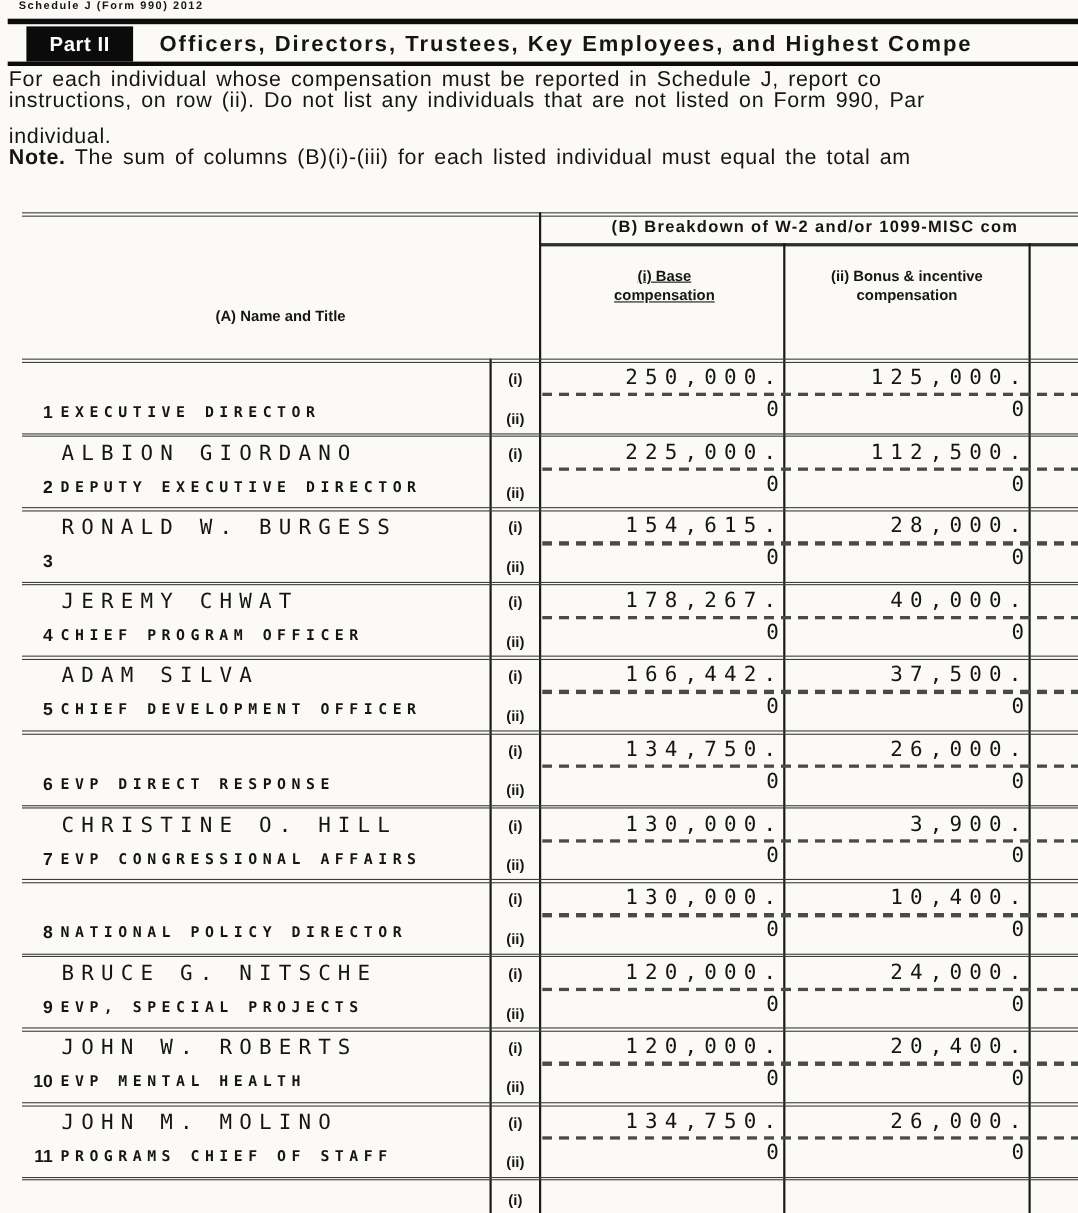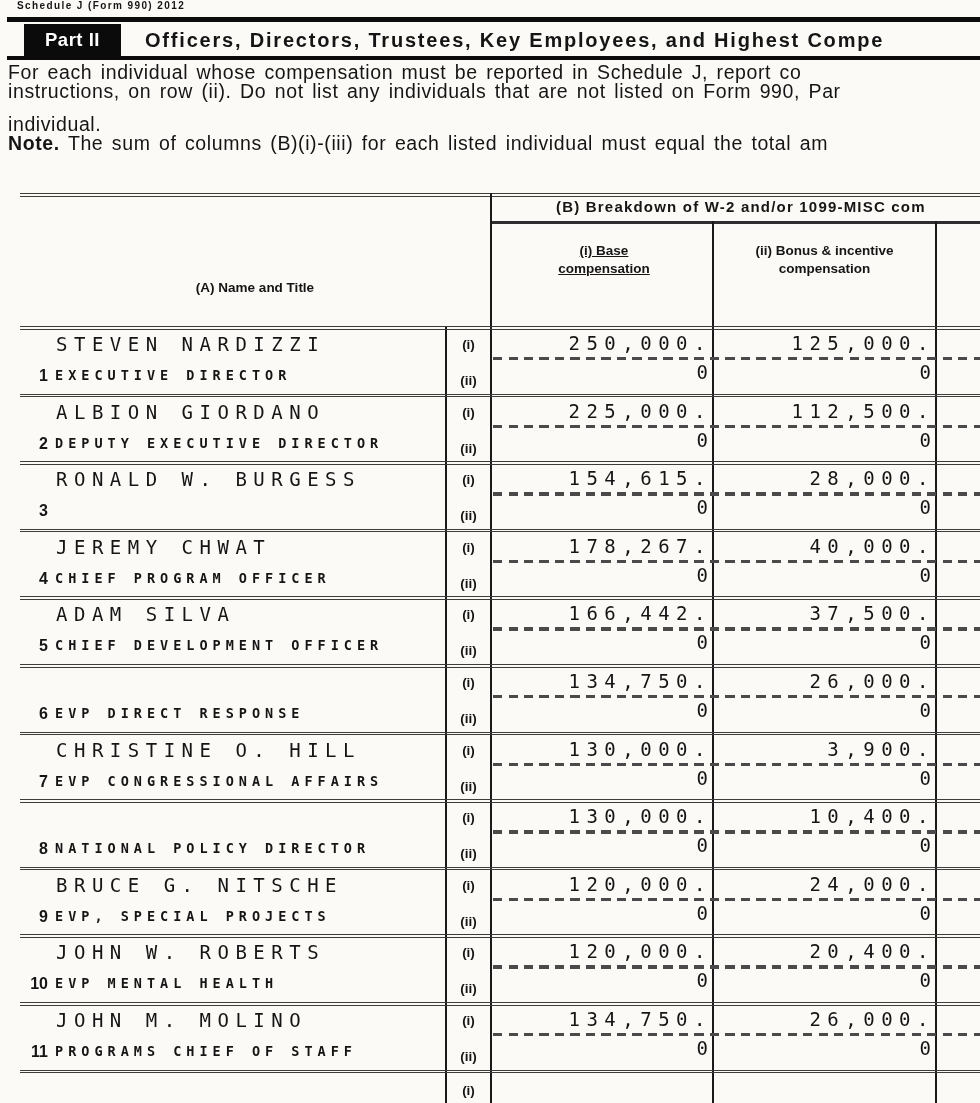--- a/index.html
+++ b/index.html
@@ -222,21 +222,20 @@
     <div class="lbl lii">(ii)</div>
     <div class="dash"></div>
     <div class="val mono v-base">225,000.</div>
     <div class="val mono v-bonus">112,500.</div>
     <div class="zero mono z-base">0</div>
     <div class="zero mono z-bonus">0</div>
   </div>
         <div class="trow" style="top: 0px;">
     <div class="hsep sep"></div>
     <div class="num">1</div>
-    <div class="name mono">STEVEN NARDIZZI</div>
     <div class="title mono">EXECUTIVE DIRECTOR</div>
     <div class="lbl li">(i)</div>
     <div class="lbl lii">(ii)</div>
     <div class="dash"></div>
     <div class="val mono v-base">250,000.</div>
     <div class="val mono v-bonus">125,000.</div>
     <div class="zero mono z-base">0</div>
     <div class="zero mono z-bonus">0</div>
   </div>
         <div class="partial">

